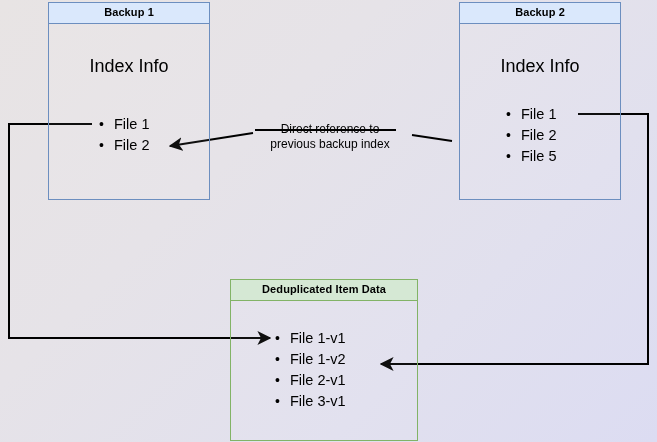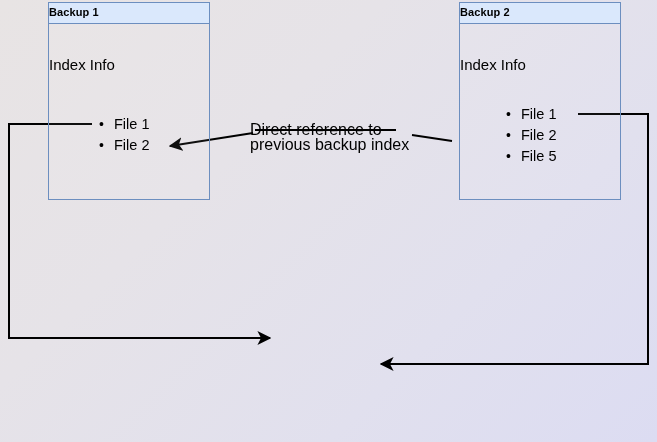--- a/index.html
+++ b/index.html
@@ -28,42 +28,43 @@
     border: 1px solid #6c8ebf;
     background: rgba(255,255,255,0.06);
   }
   .node-box.green {
     border-color: #82b366;
   }
   .node-header {
     box-sizing: border-box;
     height: 21px;
     line-height: 19px;
+    text-align: center;
     font-size: 11px;
     font-weight: bold;
     color: #000000;
     background: #dae8fc;
     border-bottom: 1px solid #6c8ebf;
     letter-spacing: 0.1px;
   }
   .node-header.green {
     background: #d5e8d4;
     border-bottom-color: #82b366;
   }
   .node-body {
     position: relative;
     height: calc(100% - 21px);
   }
   .index-title {
     position: absolute;
     left: 0;
     right: 0;
     top: 32px;
-    text-align: left;
-    font-size: 15px;
+    text-align: center;
+    font-size: 18px;
     color: #000000;
   }
   .file-list {
     position: absolute;
     margin: 0;
     padding: 0;
     list-style: none;
     font-size: 14.5px;
     color: #000000;
   }
@@ -78,21 +79,22 @@
     content: "\2022";
     position: absolute;
     left: 0;
     top: 0;
     font-size: 14px;
     line-height: 21px;
     color: #000000;
   }
   .edge-label {
     position: absolute;
-    font-size: 16px;
+    text-align: center;
+    font-size: 12px;
     line-height: 15px;
     color: #000000;
     white-space: pre-line;
   }
 </style>
 </head>
 <body>
 
 <div id="canvas">
 
@@ -134,17 +136,28 @@
     <div class="node-body">
       <div class="index-title">Index Info</div>
       <ul class="file-list" style="left:46px; top:80px;">
         <li>File 1</li>
         <li>File 2</li>
         <li>File 5</li>
       </ul>
     </div>
   </div>
 
+  <div class="node-box green" style="left:230px; top:279px; width:188px; height:162px;">
+    <div class="node-header green">Deduplicated Item Data</div>
+    <div class="node-body">
+      <ul class="file-list" style="left:44px; top:27px;">
+        <li>File 1-v1</li>
+        <li>File 1-v2</li>
+        <li>File 2-v1</li>
+        <li>File 3-v1</li>
+      </ul>
+    </div>
+  </div>
 
   <div class="edge-label" style="left:250px; top:122px; width:160px;">Direct reference to
 previous backup index</div>
 
 </div>
 
 </body></html>

